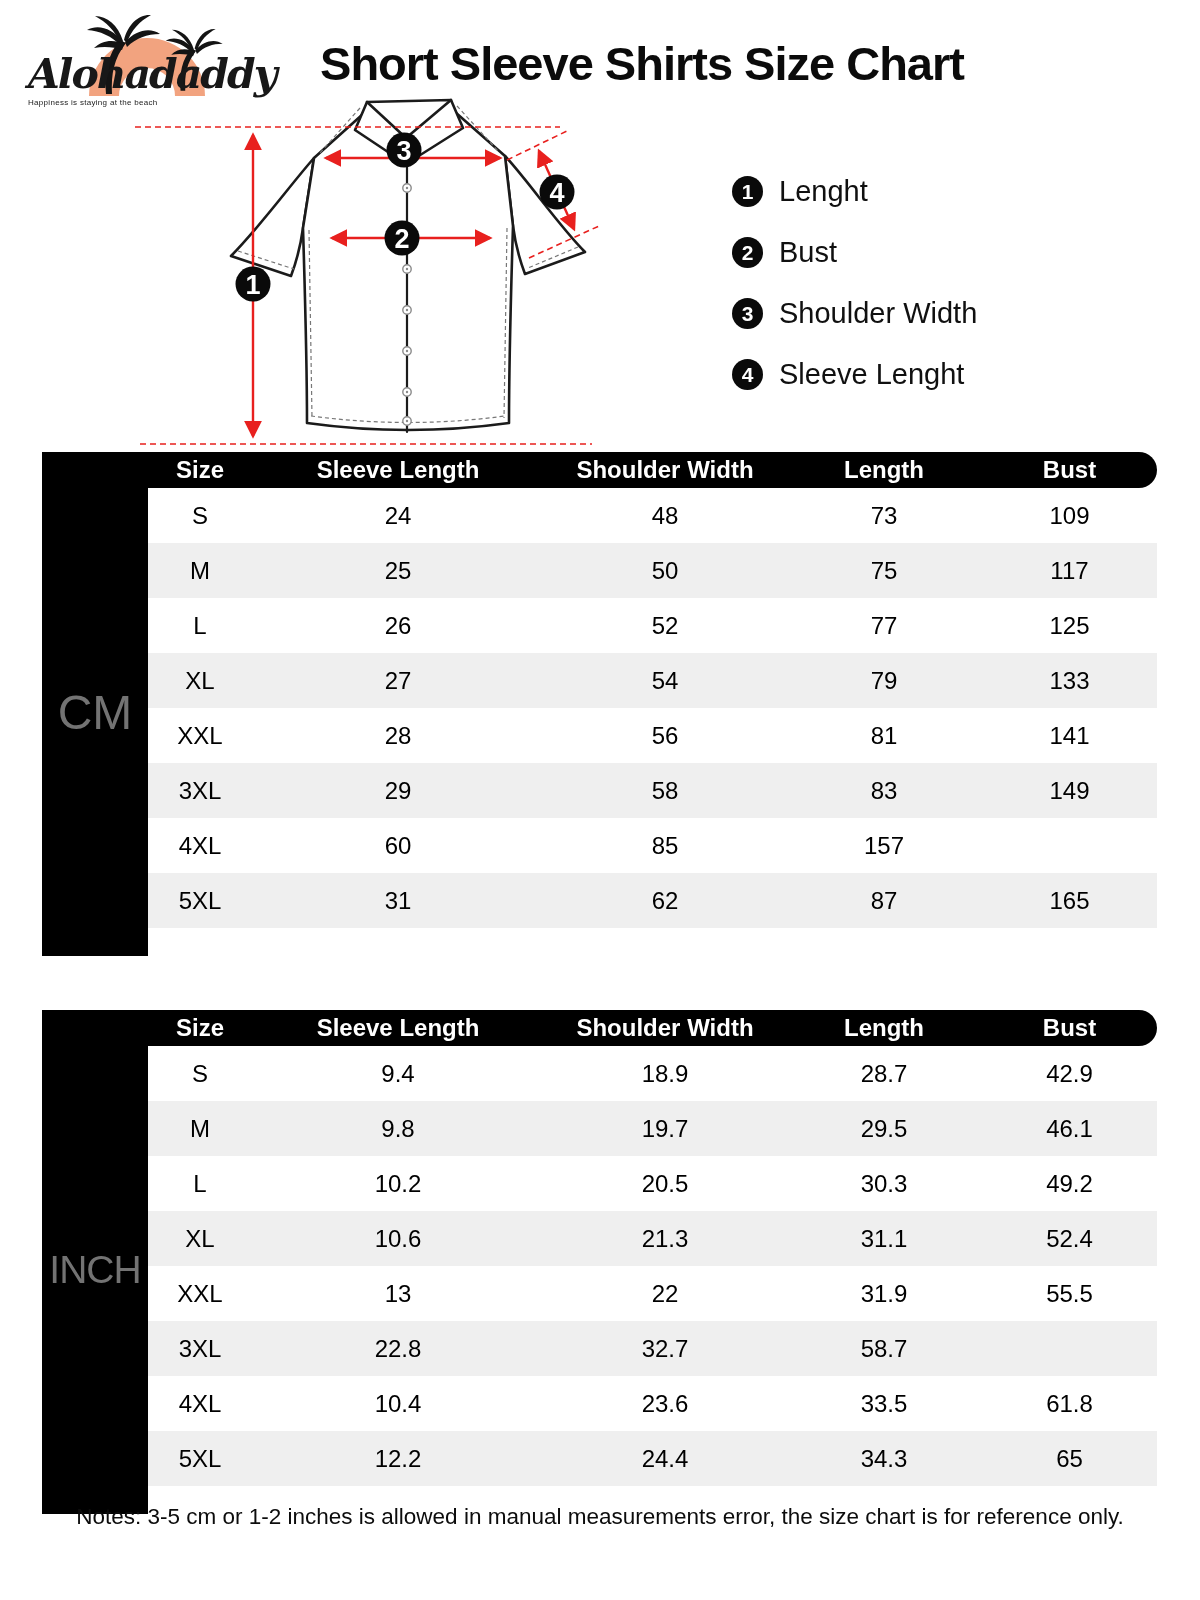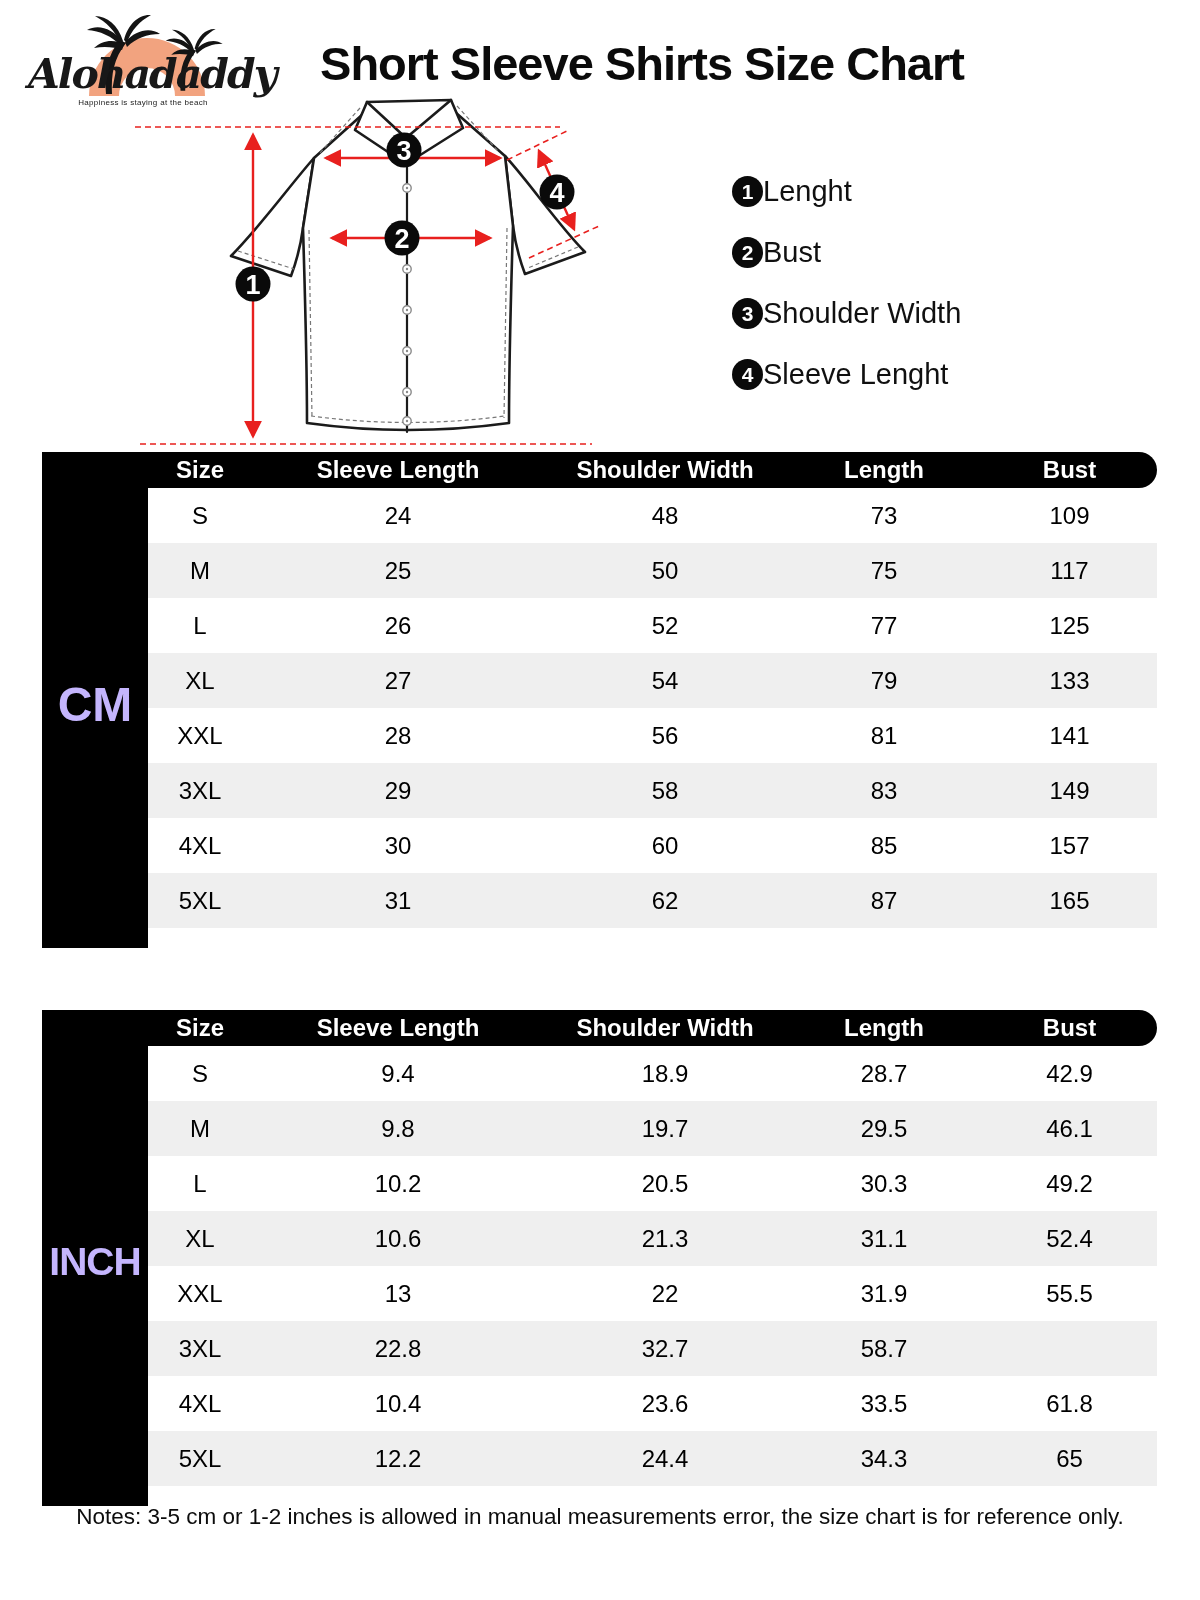--- a/index.html
+++ b/index.html
@@ -5,40 +5,40 @@
   * { margin:0; padding:0; box-sizing:border-box; }
   html,body { background:#fff; }
   body { width:1200px; height:1600px; position:relative; font-family:"Liberation Sans", sans-serif; color:#111; overflow:hidden; }
 
   
   .logo { position:absolute; left:28px; top:4px; width:244px; height:122px; }
   .logo svg { position:absolute; left:26px; top:2px; }
   .brand { position:absolute; left:0; top:46px; width:100%; text-align:right;
            font-family:"DejaVu Serif", serif; font-style:italic; font-weight:700;
            font-size:41px; letter-spacing:-2px; color:#181818; }
-  .tagline { position:absolute; left:0; top:94px; width:100%; text-align:center;
+  .tagline { position:absolute; left:0; top:94px; width:100%; text-align:left;
              padding-right:14px; font-size:8px; color:#222; letter-spacing:.3px; }
   .page-title { position:absolute; left:0; right:0; top:36px; text-align:center;
                 transform:translateX(42px); font-size:47px; font-weight:700; color:#0b0b0b; letter-spacing:-1px; }
 
   
   .shirt-wrap { position:absolute; left:105px; top:88px; width:520px; height:370px; }
   .legend { position:absolute; left:732px; top:176px; list-style:none; }
   .legend li { display:flex; align-items:center; margin-bottom:30px; height:31px; }
   .legend .lnum { width:31px; height:31px; border-radius:50%; background:#0a0a0a; color:#fff;
                   font-size:21px; font-weight:700; line-height:31px; text-align:center; flex:0 0 31px; }
-  .legend .llabel { font-size:29px; color:#101010; }
+  .legend .llabel { margin-left:16px; font-size:29px; color:#101010; }
 
   
   .size-table { position:absolute; left:42px; width:1115px; height:488px; }
   .size-table.cm { top:452px; }
   .size-table.inch { top:1010px; }
-  .unit-label { position:absolute; left:0; top:8px; width:106px; height:488px; background:#000;
-                color:#c4b5fd; display:flex; align-items:center; justify-content:center;
-                font-weight:700; font-size:48px; letter-spacing:0; }
+  .unit-label { position:absolute; left:0; top:16px; width:106px; height:488px; background:#000;
+                color:#737373; display:flex; align-items:center; justify-content:center;
+                font-weight:400; font-size:48px; letter-spacing:0; }
   .size-table.inch .unit-label { font-size:39px; letter-spacing:-1px; }
   .t-head { position:relative; display:grid; grid-template-columns:106px 104px 292px 242px 196px 175px;
             height:36px; background:#000; border-radius:0 26px 26px 0; align-items:center; }
   .h-cell { color:#fff; font-weight:700; font-size:24px; text-align:center; }
   .t-body { margin-left:106px; }
   .t-row { display:grid; grid-template-columns:104px 292px 242px 196px 175px; height:55px;
            align-items:center; text-align:center; font-size:24px; color:#000; background:#fff; }
   .t-row.alt { background:#efefef; }
 
   
@@ -220,21 +220,20 @@
       </div>
       <div class="t-row alt">
         <div>3XL</div>
         <div>29</div>
         <div>58</div>
         <div>83</div>
         <div>149</div>
       </div>
       <div class="t-row">
         <div>4XL</div>
-        <div>30</div>
         <div>60</div>
         <div>85</div>
         <div>157</div>
       </div>
       <div class="t-row alt">
         <div>5XL</div>
         <div>31</div>
         <div>62</div>
         <div>87</div>
         <div>165</div>

